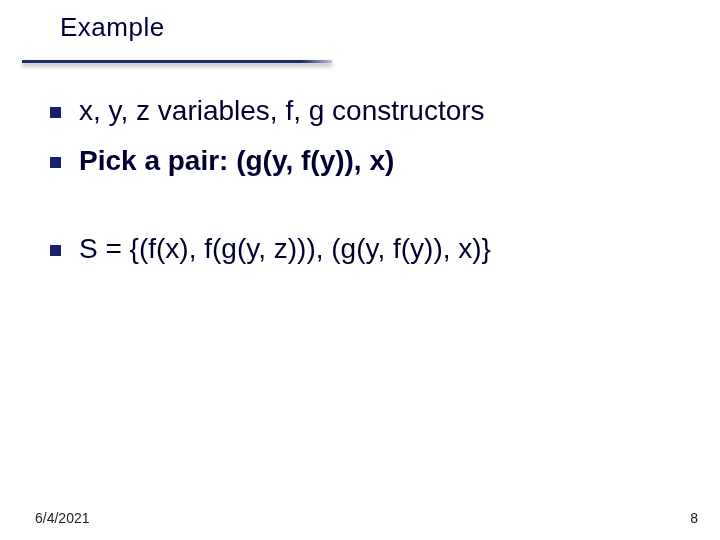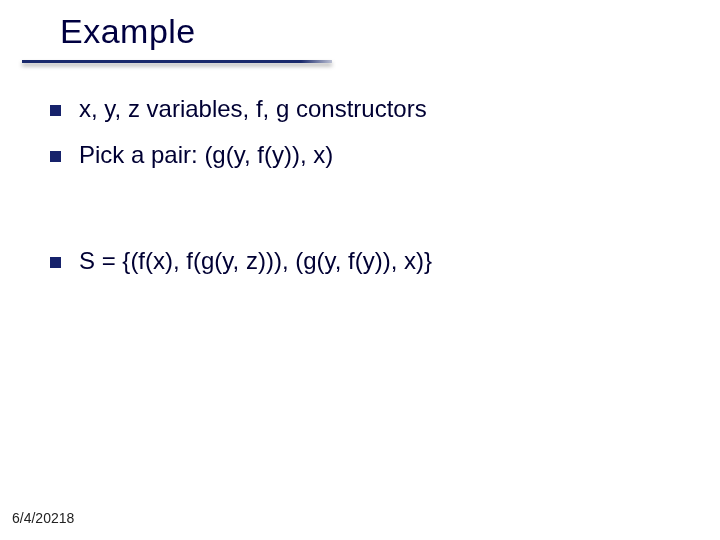--- a/index.html
+++ b/index.html
@@ -16,21 +16,21 @@
   .slide {
     width: 720px;
     height: 540px;
     position: relative;
     box-sizing: border-box;
   }
   .title-area {
     padding: 12px 0 0 60px;
   }
   .title {
-    font-size: 34px;
+    font-size: 26px;
     color: #000040;
     font-weight: 400;
     letter-spacing: 0.5px;
   }
   .underline {
     position: absolute;
     left: 22px;
     top: 60px;
     width: 310px;
     height: 3px;
@@ -41,39 +41,41 @@
     position: absolute;
     top: 95px;
     left: 50px;
     right: 40px;
   }
   .bullet-line {
     display: flex;
     align-items: center;
     gap: 18px;
     margin-bottom: 18px;
-    font-size: 24px;
+    font-size: 28px;
     color: #000033;
   }
   .bullet-line.gap-after {
-    margin-bottom: 78px;
+    margin-bottom: 56px;
+    font-weight: bold;
   }
   .bullet {
     width: 11px;
     height: 11px;
     background: #16226b;
     flex: 0 0 auto;
     margin-top: 2px;
   }
   .footer {
     position: absolute;
     bottom: 14px;
-    left: 12px;
+    left: 35px;
     right: 22px;
     display: flex;
+    justify-content: space-between;
     font-size: 14px;
     color: #222;
     font-family: Arial, sans-serif;
   }
 </style>
 </head>
 <body>
 <div class="slide">
 
   <div class="title-area">

